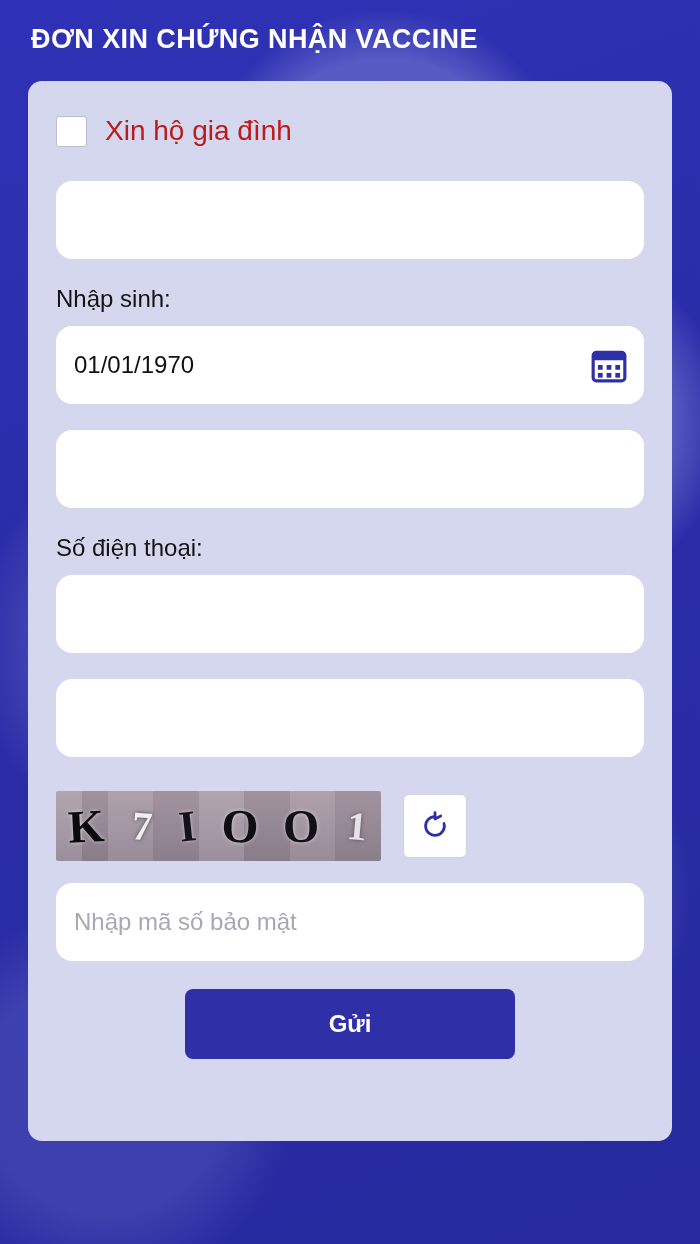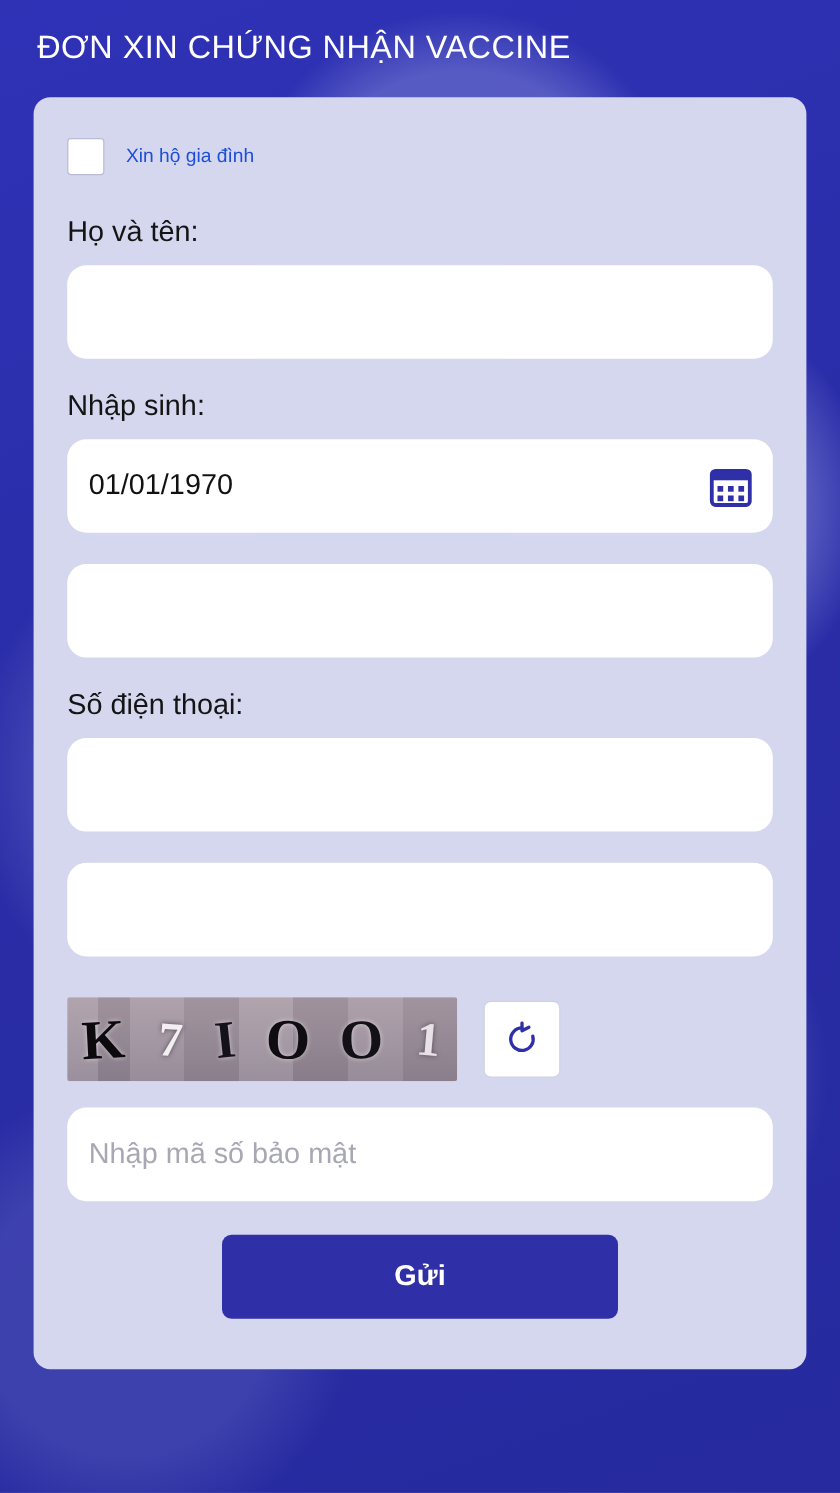--- a/index.html
+++ b/index.html
@@ -34,21 +34,21 @@
     position: relative;
     z-index: 1;
     width: 700px;
     height: 1244px;
     padding: 0 28px;
   }
 
   .page-title {
     color: #ffffff;
     font-size: 27px;
-    font-weight: normal;
+    font-weight: bold;
     letter-spacing: 0.4px;
     padding: 24px 0 26px 3px;
     text-transform: uppercase;
     white-space: nowrap;
   }
 
   .card {
     background: #d4d7ee;
     border-radius: 14px;
     padding: 34px 28px 30px 28px;
@@ -65,22 +65,22 @@
   .checkbox-box {
     width: 31px;
     height: 31px;
     background: #ffffff;
     border: 1px solid #b9bcd4;
     border-radius: 3px;
     flex: 0 0 auto;
   }
 
   .checkbox-label {
-    font-size: 16px;
-    color: #1d4ed8;
+    font-size: 28px;
+    color: #b91c1c;
   }
 
   .field { margin-bottom: 26px; }
 
   .field-label {
     font-size: 24px;
     color: #141414;
     margin-bottom: 13px;
     display: block;
   }
@@ -196,21 +196,20 @@
   <div class="page-title">ĐƠN XIN CHỨNG NHẬN VACCINE</div>
 
   <div class="card">
 
     <div class="checkbox-row">
       <div class="checkbox-box"></div>
       <span class="checkbox-label">Xin hộ gia đình</span>
     </div>
 
     <div class="field">
-      <label class="field-label">Họ và tên:</label>
       <input class="input" type="text" value="" style="">
     </div>
 
     <div class="field">
       <label class="field-label">Nhập sinh:</label>
       <div class="input-with-icon">
         <input class="input" type="text" value="01/01/1970" style="">
         <svg class="cal-icon" viewBox="0 0 24 24">
           <rect x="2" y="4" width="20" height="18" rx="2" fill="#ffffff" stroke="#2f2fa8" stroke-width="2"></rect>
           <rect x="2" y="4" width="20" height="5" fill="#2f2fa8"></rect>

